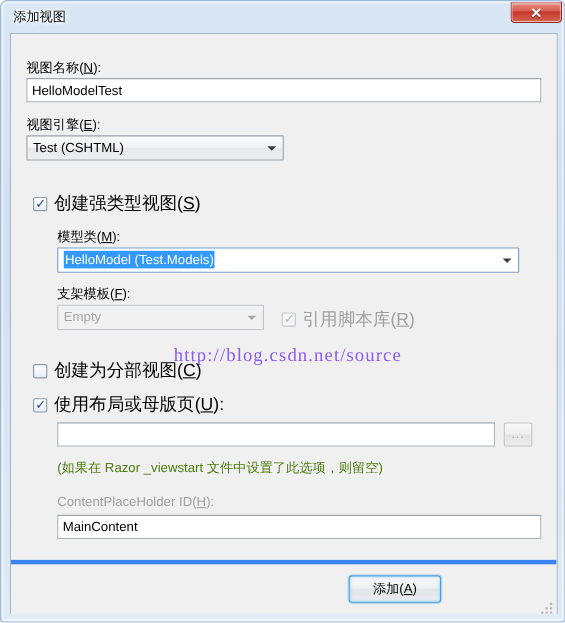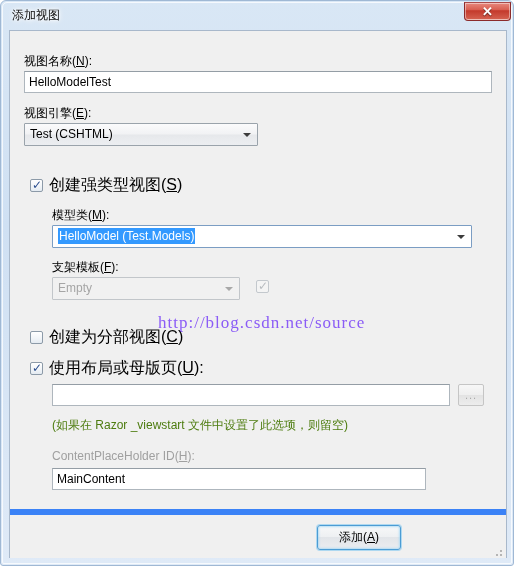--- a/index.html
+++ b/index.html
@@ -107,21 +107,21 @@
     height: 478px;
     background: #f0f0f0;
   }
   .button-pane {
     position: absolute;
     left: 0;
     top: 478px;
     width: 496px;
     height: 49px;
     background: #f0f0f0;
-    border-top: 6px solid #3b82f6;
+    border-top: 4px solid #3b82f6;
   }
   .resize-grip {
     position: absolute;
     right: 2px;
     bottom: 2px;
     width: 12px;
     height: 12px;
   }
   .resize-grip i {
     position: absolute;
@@ -329,20 +329,23 @@
       <div class="lbl" style="left:42px; top:228px;">支架模板(<u>F</u>):</div>
       <div class="combo disabled" style="left:42px; top:246px; width:188px; height:23px;">
         <span>Empty</span>
         <span class="arrow"></span>
       </div>
 
       <div class="cb-row" style="left:246px; top:249px;">
         <span class="cb-box disabled">
           <span class="tick">✓</span>
         </span>
+        <span class="cb-label disabled">
+          <span>引用脚本库(<u>R</u>)</span>
+        </span>
       </div>
 
       <div class="watermark">http://blog.csdn.net/source</div>
 
       <div class="cb-row" style="left:20px; top:296px;">
         <span class="cb-box"></span>
         <span class="cb-label">
           <span>创建为分部视图(<u>C</u>)</span>
         </span>
       </div>
@@ -357,21 +360,21 @@
       </div>
 
       <div class="textbox" style="left:42px; top:353px; width:398px; height:22px;"></div>
       <div class="browse-btn" style="left:448px; top:353px; width:26px; height:22px;">...</div>
 
       <div class="hint" style="left:42px; top:386px;">(如果在 Razor _viewstart 文件中设置了此选项，则留空)</div>
 
       <div class="lbl disabled" style="left:42px; top:418px;">
         <span>ContentPlaceHolder ID(<u>H</u>):</span>
       </div>
-      <div class="textbox" style="left:42px; top:437px; width:374px; height:22px;">MainContent</div>
+      <div class="textbox" style="left:42px; top:437px; width:440px; height:22px;">MainContent</div>
 
     </div>
 
     <div class="button-pane">
       <div class="dlg-btn default" style="left:307px; top:10px; width:84px;">
         <span>添加(<u>A</u>)</span>
       </div>
 
       <div class="resize-grip">
         <i style="left:8px; top:8px;"></i>

